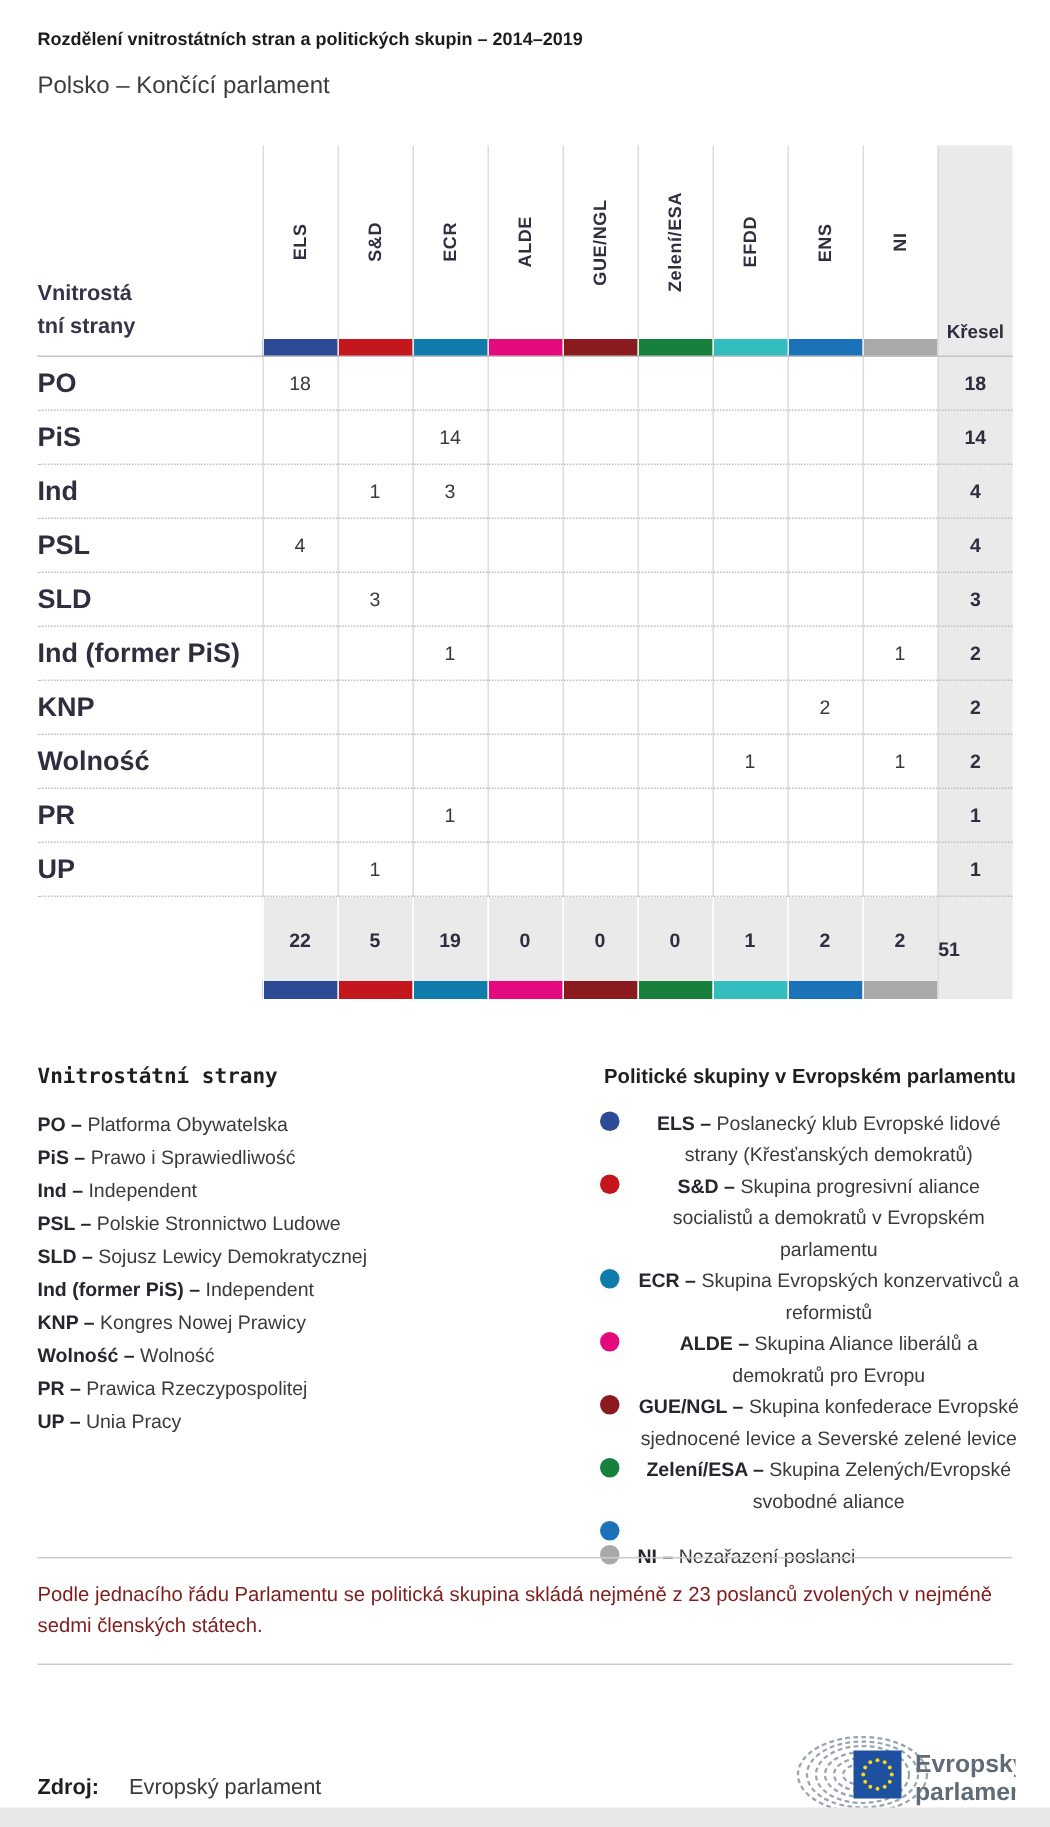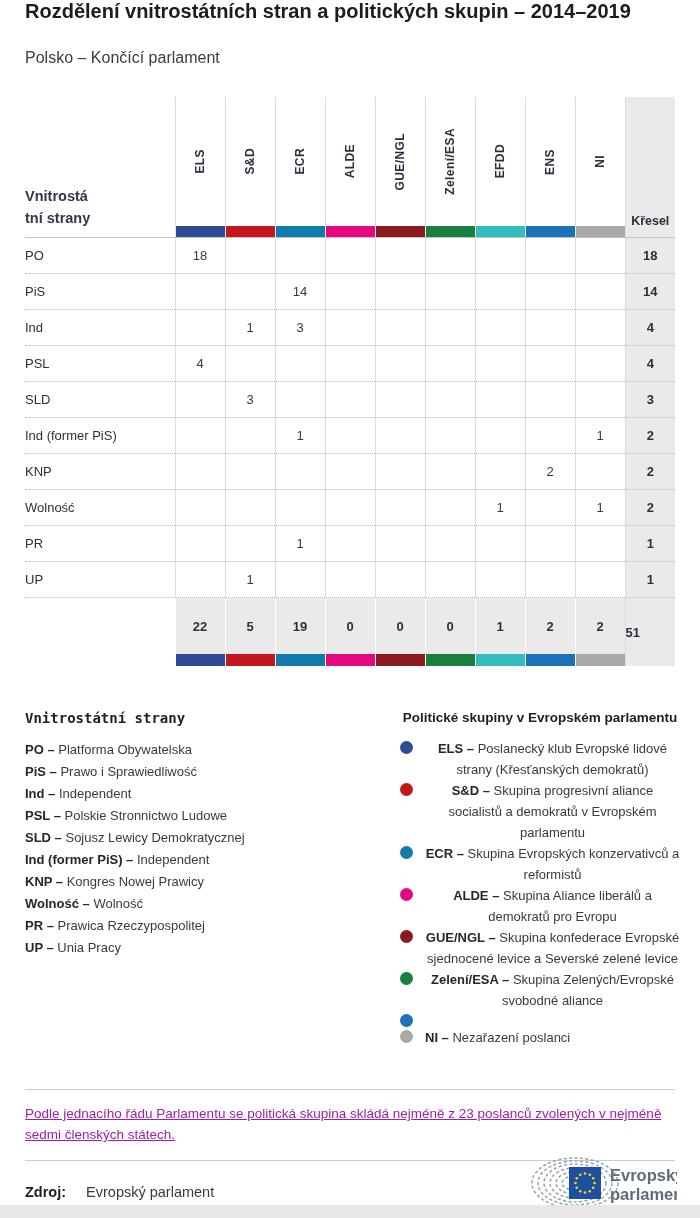--- a/index.html
+++ b/index.html
@@ -1,37 +1,37 @@
 <!DOCTYPE html>
 <html><head>
 <meta charset="utf-8">
 <style>
   html,body{margin:0;padding:0;}
   body{width:700px;height:1218px;position:relative;background:#ffffff;
        font-family:"Liberation Sans",sans-serif;color:#2f2f38;overflow:hidden;}
 
-  .title{position:absolute;left:25px;top:0;font-size:20px;font-weight:bold;color:#1c1c1c;}
+  .title{position:absolute;left:25px;top:19px;font-size:12px;font-weight:bold;color:#1c1c1c;}
   .subtitle{position:absolute;left:25px;top:49px;font-size:16px;font-weight:normal;color:#3c3c3c;}
 
   .table-wrap{position:absolute;left:25px;top:97px;width:650px;}
   table{border-collapse:collapse;table-layout:fixed;width:650px;}
   th,td{padding:0;margin:0;}
 
   thead th.group{height:129px;vertical-align:middle;text-align:center;border-left:1px solid #dcdcdc;}
   .vlabel{writing-mode:vertical-rl;transform:rotate(180deg);margin:0 auto;
           font-size:12px;font-weight:bold;letter-spacing:.4px;color:#2e2e3e;}
   th.plabel{vertical-align:bottom;text-align:left;border-bottom:1px solid #c3c3c3;}
   .plabel-inner{width:66px;font-size:14.5px;font-weight:bold;line-height:22px;color:#34344a;
                 padding-bottom:8px;overflow-wrap:break-word;word-break:break-word;}
   th.seats{background:#eaeaea;vertical-align:bottom;text-align:center;border-left:1px solid #dcdcdc;
            border-bottom:1px solid #c3c3c3;font-size:12.5px;font-weight:bold;color:#2e2e3e;padding-bottom:9px;}
   tr.bars td{height:11px;border-left:1px solid #e8e8e8;border-bottom:1px solid #c3c3c3;}
 
   tbody td{height:35px;font-size:13px;color:#3a3a3a;text-align:center;border-left:1px solid #dcdcdc;}
-  tbody td.party{font-weight:normal;text-align:left;border-left:none;font-size:13px;color:#2e2e3e;}
+  tbody td.party{font-weight:bold;text-align:left;border-left:none;font-size:18px;color:#2e2e3e;}
   tbody td.seat-total{background:#eaeaea;font-weight:bold;color:#2e2e3e;}
   tbody tr + tr td{border-top:1px dotted #bdbdbd;}
 
   tfoot td{border-left:none;}
   tfoot td.blank{border-top:1px dotted #bdbdbd;}
   tfoot td.tval{background:#eaeaea;height:56px;font-weight:bold;font-size:13px;color:#2e2e3e;
                 text-align:center;border-left:1px solid #ffffff;border-top:1px dotted #bdbdbd;}
   tfoot td.gtotal{background:#eaeaea;font-weight:bold;font-size:13px;color:#2e2e3e;
                   text-align:left;border-left:1px solid #dcdcdc;border-top:1px dotted #bdbdbd;}
   tfoot td.fbar{height:12px;border-left:1px solid #ffffff;}
@@ -42,23 +42,23 @@
   .lp-item{font-size:13px;line-height:22px;color:#3a3a3a;}
   .lp-item b{color:#26262e;}
 
   .legend-groups{position:absolute;left:400px;top:710px;width:280px;text-align:center;}
   .lg-heading{font-size:13.5px;font-weight:bold;color:#1f1f1f;}
   .lg-list{margin-top:13px;}
   .lg-item{display:flex;gap:12px;font-size:13px;line-height:21px;color:#3a3a3a;}
   .lg-item .dot{width:13px;height:13px;border-radius:50%;flex:0 0 13px;margin-top:3px;}
   .lg-item b{color:#26262e;}
 
-  .footnote{position:absolute;left:25px;top:1089px;width:650px;
+  .footnote{position:absolute;left:25px;top:1038px;width:650px;
             border-top:1px solid #cccccc;border-bottom:1px solid #cccccc;
-            padding:13px 0 15px;font-size:13.5px;line-height:21px;color:#a21caf;text-decoration:underline;}
+            padding:13px 0 15px;font-size:13.5px;line-height:21px;color:#7f1d1d;}
 
   .source{position:absolute;left:25px;top:1184px;font-size:14.5px;color:#3a3a3a;}
   .source b{color:#1f1f1f;margin-right:20px;}
 
   .logo{position:absolute;right:23px;top:1154px;}
 
   .bottom-strip{position:absolute;left:0;top:1205px;width:700px;height:13px;background:#e7e7e7;}
 </style>
 </head>
 <body>

